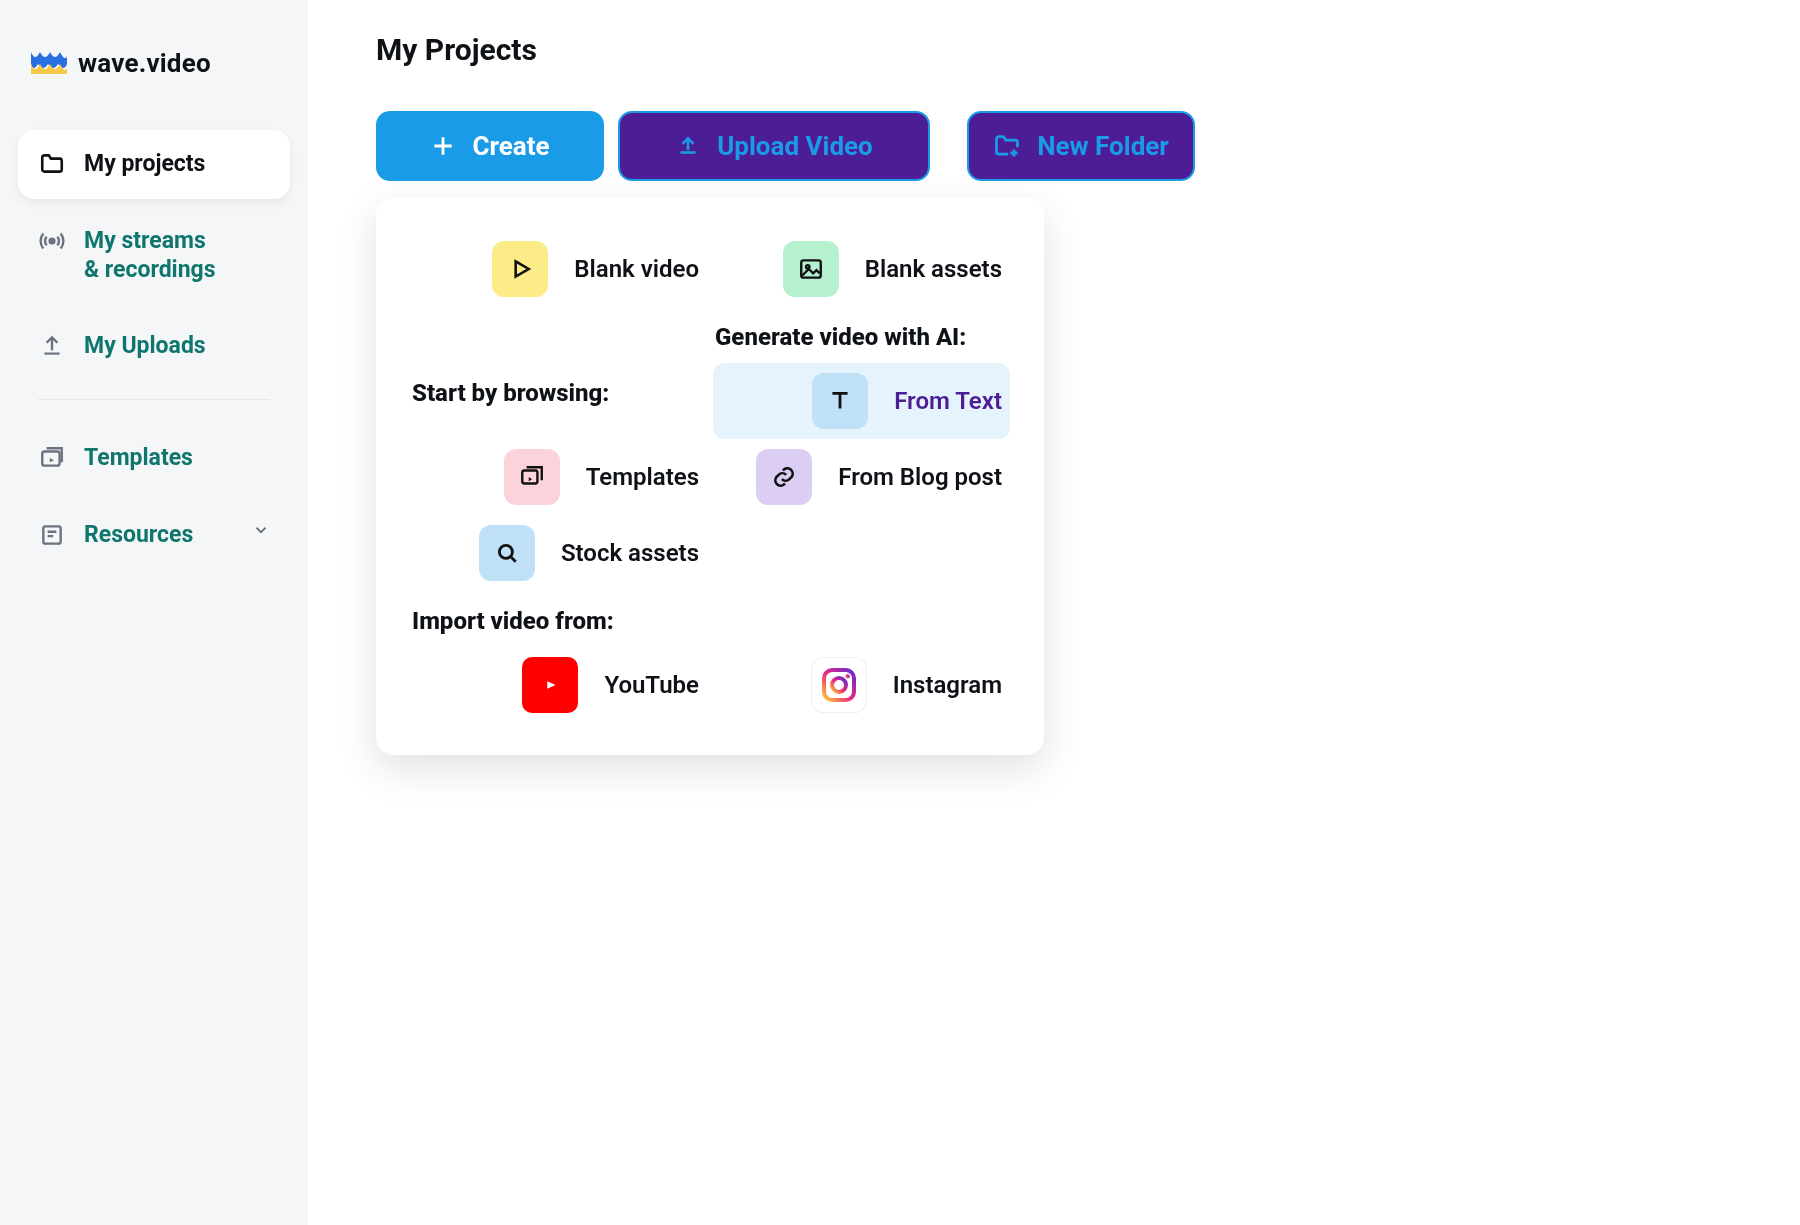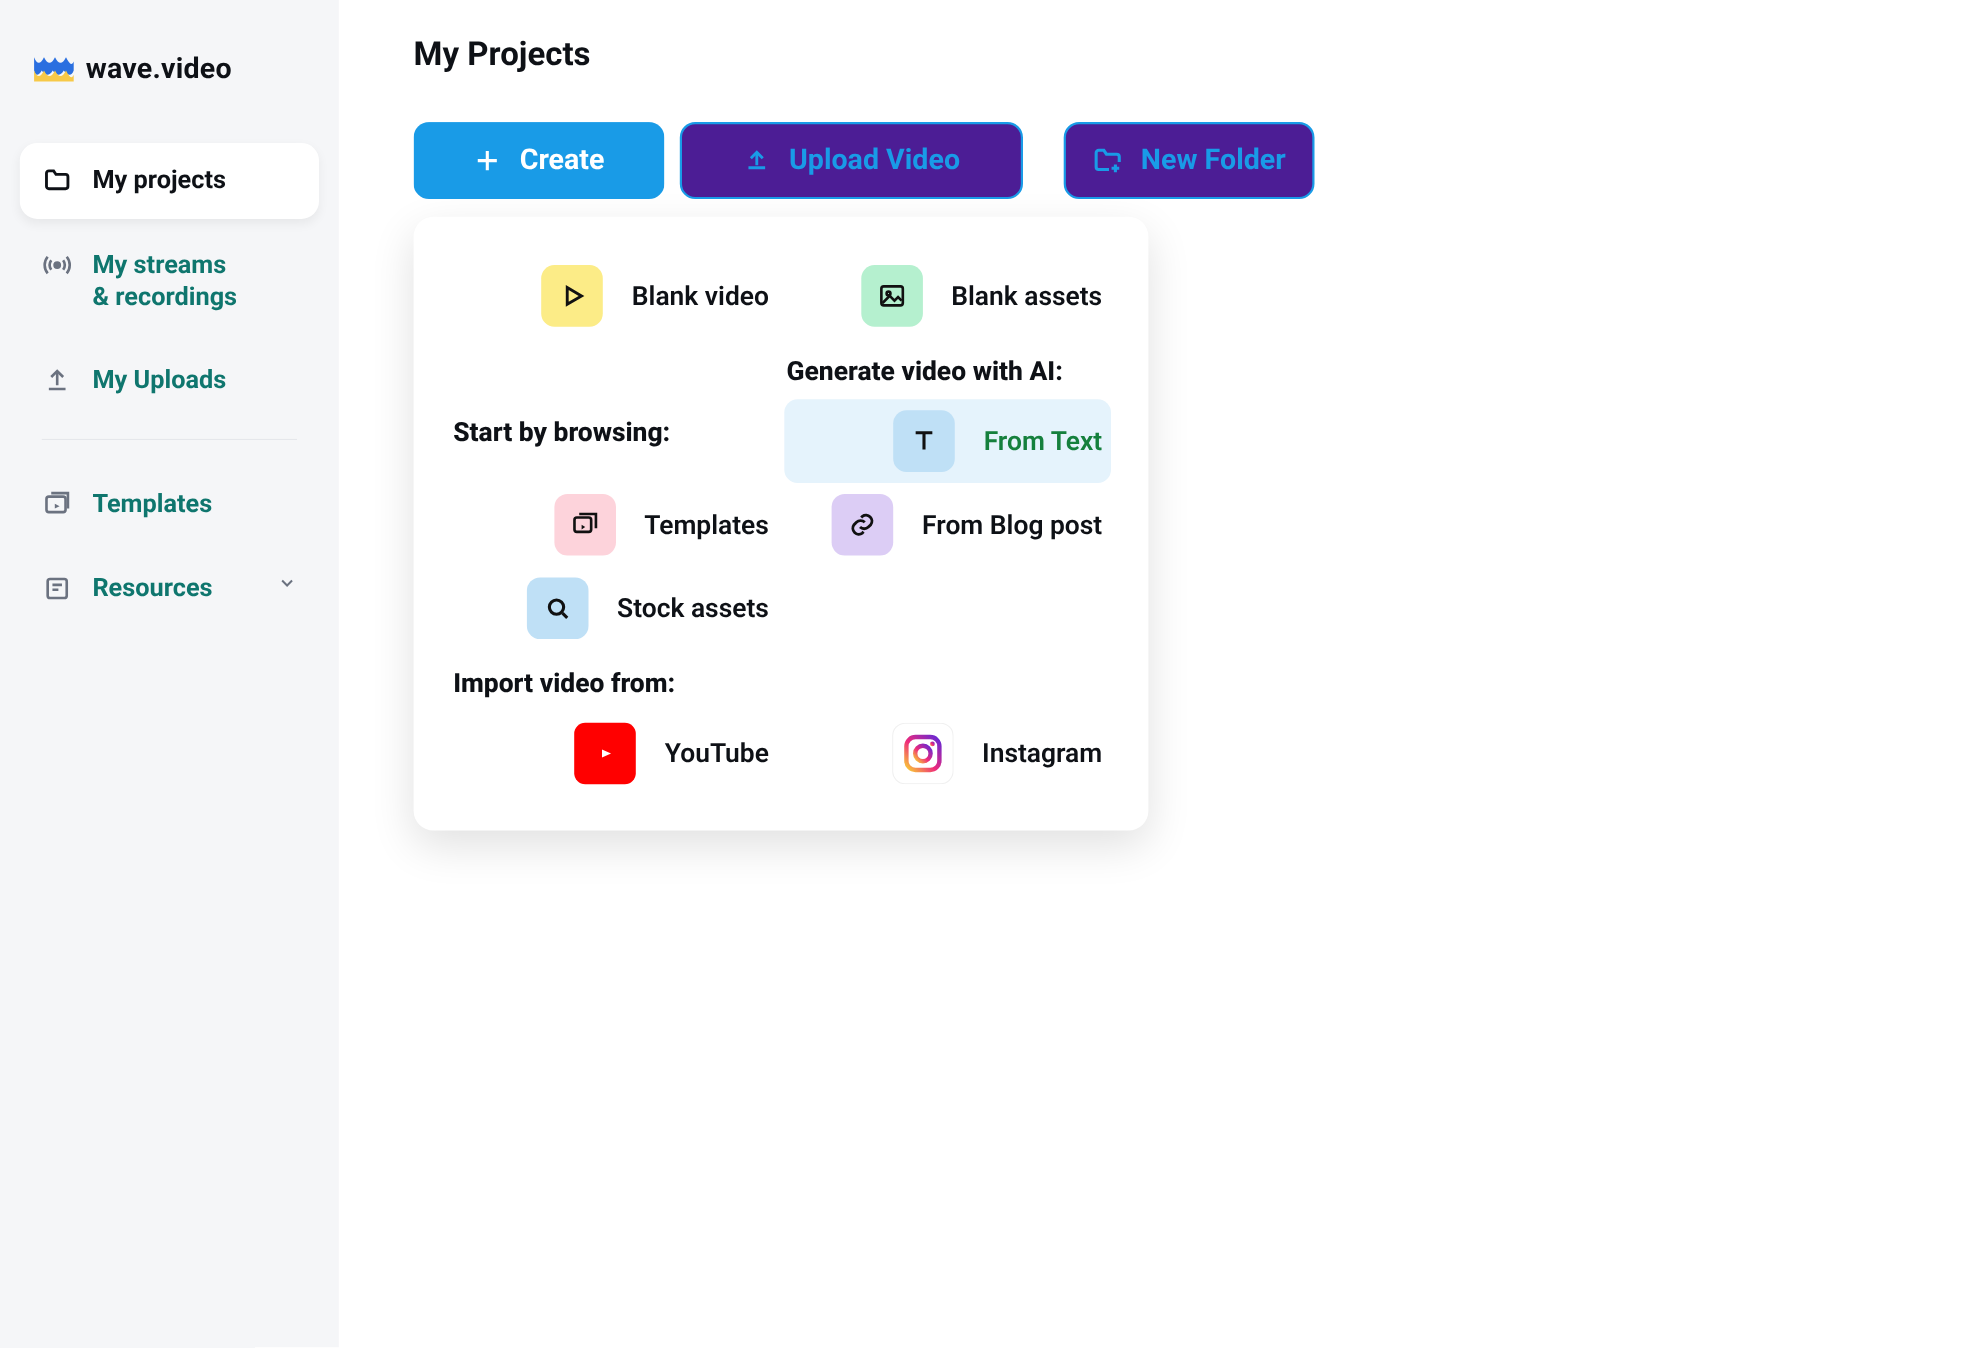--- a/index.html
+++ b/index.html
@@ -113,21 +113,21 @@
     flex-shrink: 0;
   }
   .sw-yellow { background: #fcec87; }
   .sw-green  { background: #b5f0cf; }
   .sw-pink   { background: #fdd3db; }
   .sw-blue   { background: #bfe0f6; }
   .sw-purple { background: #dccdf5; }
   .sw-white  { background: #ffffff; box-shadow: inset 0 0 0 1px #f0f0f0; }
   .sw-ytred  { background: #ff0000; border-radius: 10px; }
   .opt .txt { font-size: 24px; font-weight: 600; color: #0e1116; }
-  .opt.highlight .txt { color: #15803d; }
+  .opt.highlight .txt { color: #4c1d95; }
 
   .section-title {
     font-size: 24px;
     font-weight: 800;
     margin: 16px 0 12px 2px;
     grid-column: auto;
   }
 </style>
 </head>
 <body>

